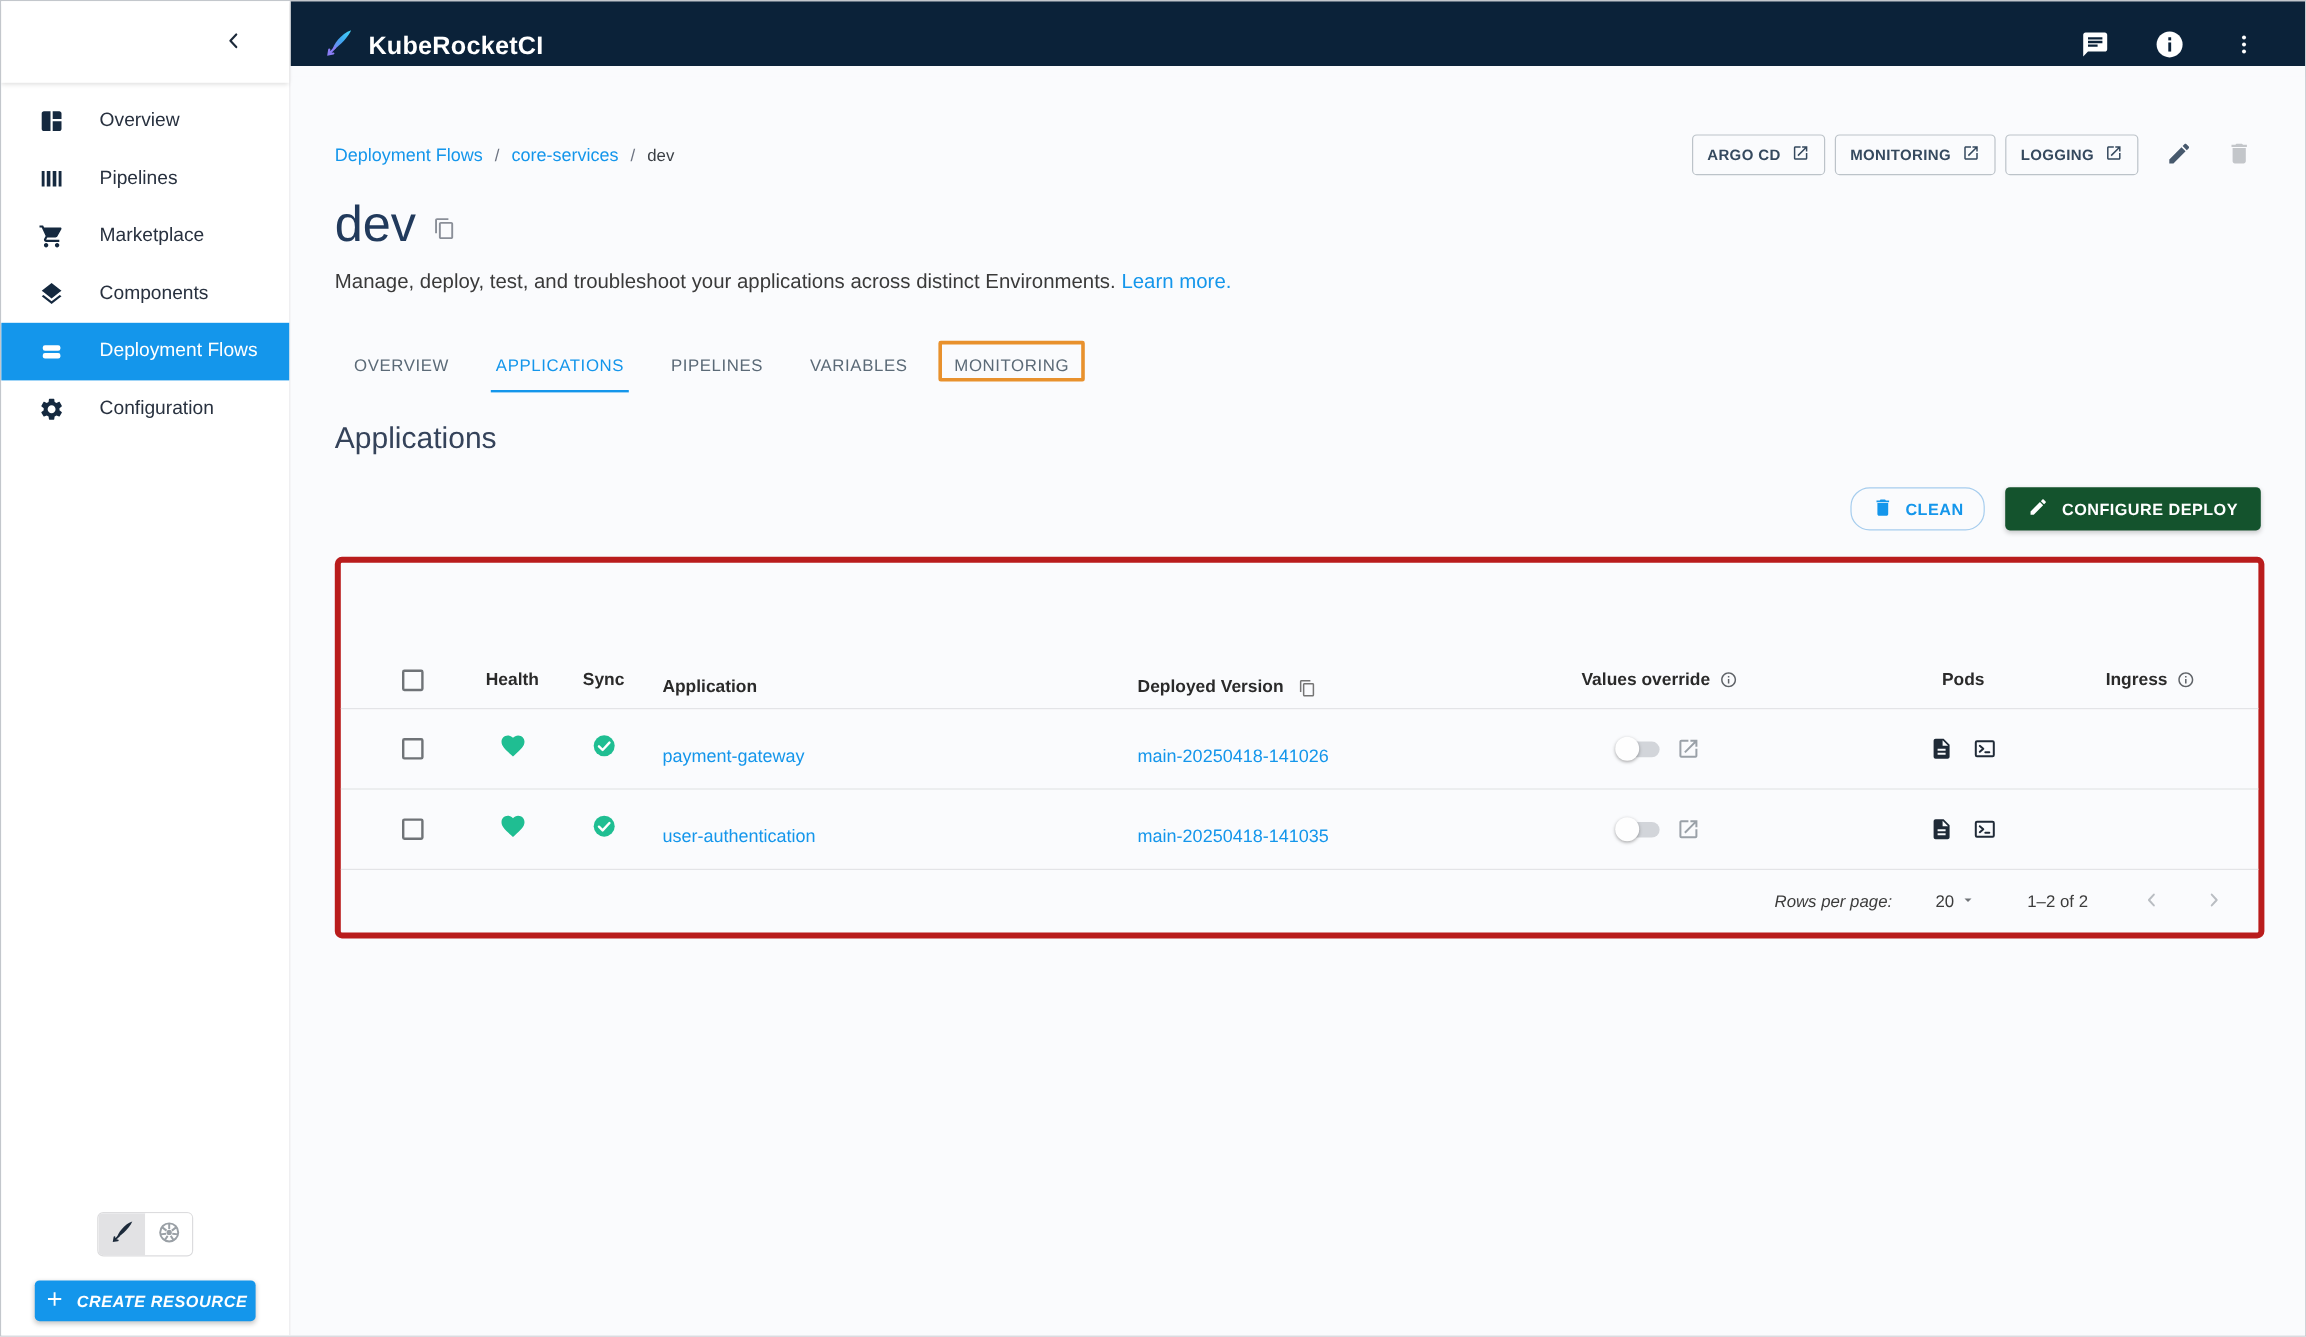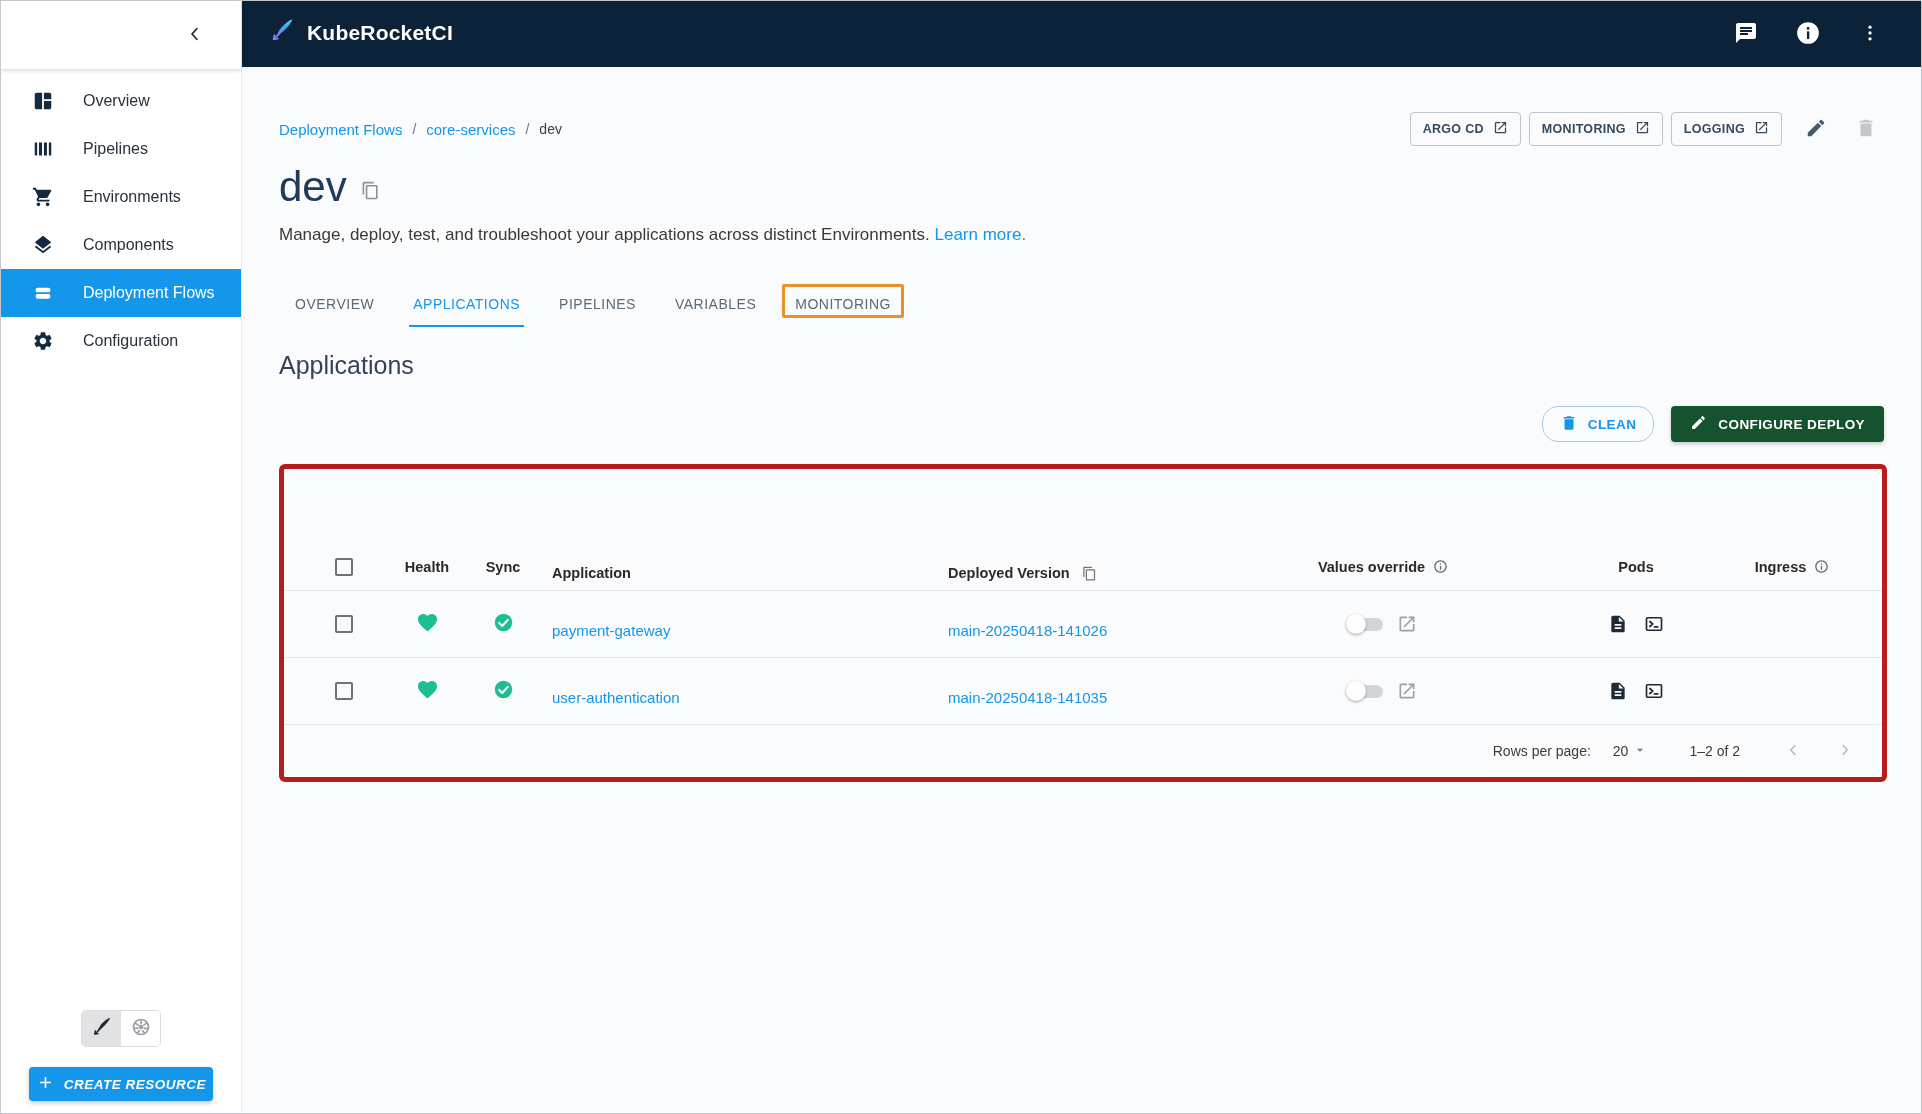--- a/index.html
+++ b/index.html
@@ -1,21 +1,21 @@
 <!DOCTYPE html>
 <html><head>
 <meta charset="utf-8">
 <style>
   * { margin:0; padding:0; box-sizing:border-box; }
   html,body { width:1922px; height:1114px; }
   body { font-family:"Liberation Sans","DejaVu Sans",sans-serif; background:#ffffff; }
   #app { position:relative; width:1922px; height:1114px; background:#fafbfd; border:1px solid #c3c7cc; overflow:hidden; }
 
   
-  .topbar { position:absolute; left:241px; top:0; right:0; height:66px; background:#0b2239; display:flex; align-items:flex-start; padding:16px 34px 0 27px; z-index:3; }
+  .topbar { position:absolute; left:241px; top:0; right:0; height:54px; background:#0b2239; display:flex; align-items:flex-end; padding:16px 34px 0 27px; z-index:3; }
   .brand { display:flex; align-items:center; gap:11px; }
   .brand-title { color:#fff; font-size:21px; font-weight:700; letter-spacing:.2px; }
   .topbar-right { margin-left:auto; display:flex; align-items:center; gap:28px; }
   .topbar-iconbtn { width:34px; height:34px; display:flex; align-items:center; justify-content:center; border:none; background:transparent; cursor:pointer; }
 
   
   .sidebar { position:absolute; left:0; top:0; width:241px; height:100%; background:#ffffff; z-index:4; border-right:1px solid #ececee; }
   .sidebar-top { height:68px; display:flex; align-items:center; justify-content:flex-end; padding-right:32px; box-shadow:0 2px 4px rgba(0,0,0,.14); position:relative; z-index:2; background:#fff; }
   .collapse-btn { background:none; border:none; cursor:pointer; width:28px; height:28px; display:flex; align-items:center; justify-content:center; }
   .nav { margin-top:8px; }
@@ -77,21 +77,21 @@
   
   .switch { position:relative; width:39px; height:20px; cursor:pointer; flex:none; }
   .switch .track { position:absolute; left:4px; top:4px; width:33px; height:13px; border-radius:7px; background:#d2d5da; }
   .switch .knob { position:absolute; left:0; top:0; width:20px; height:20px; border-radius:50%; background:#fefefe; box-shadow:0 1px 3px rgba(0,0,0,.35); }
   .rowbtn { background:none; border:none; cursor:pointer; display:flex; align-items:center; justify-content:center; padding:4px; }
   .pods-ic { color:#1f2a37; }
   .ext-ic { color:#9aa1a8; }
 
   
   .pagination { height:52px; display:flex; align-items:center; justify-content:flex-end; padding-right:22px; font-size:14px; color:#3c3c3c; }
-  .rpp-label { margin-right:22px; }
+  .rpp-label { margin-right:36px;font-style:italic; }
   .rpp-select { display:flex; align-items:center; gap:5px; cursor:pointer; margin-right:42px; }
   .range-label { margin-right:38px; }
   .page-nav { background:none; border:none; cursor:default; color:#b9bdc2; display:flex; padding:6px; }
   .page-nav + .page-nav { margin-left:22px; }
 </style>
 </head>
 <body>
 
 <div id="app">
 
@@ -122,21 +122,21 @@
             </svg>
         </span>
         <span>Pipelines</span>
       </div>
       <div class="nav-item">
         <span class="nico">
           <svg width="22" height="22" viewBox="0 0 24 24" fill="currentColor">
               <path d="M7 18c-1.1 0-1.99.9-1.99 2S5.9 22 7 22s2-.9 2-2-.9-2-2-2zM1 2v2h2l3.6 7.59-1.35 2.45c-.16.28-.25.61-.25.96 0 1.1.9 2 2 2h12v-2H7.42c-.14 0-.25-.11-.25-.25l.03-.12.9-1.63h7.45c.75 0 1.41-.41 1.75-1.03l3.58-6.49c.08-.14.12-.31.12-.49 0-.55-.45-1-1-1H5.21l-.94-2H1zm16 16c-1.1 0-1.99.9-1.99 2s.89 2 1.99 2 2-.9 2-2-.9-2-2-2z"></path>
             </svg>
         </span>
-        <span>Environments</span>
+        <span>Marketplace</span>
       </div>
       <div class="nav-item">
         <span class="nico">
           <svg width="22" height="22" viewBox="0 0 24 24" fill="currentColor">
               <path d="M11.99 18.54l-7.37-5.73L3 14.07l9 7 9-7-1.63-1.27-7.38 5.74zM12 16l7.36-5.73L21 9l-9-7-9 7 1.63 1.27L12 16z"></path>
             </svg>
         </span>
         <span>Components</span>
       </div>
       <div class="nav-item selected">

